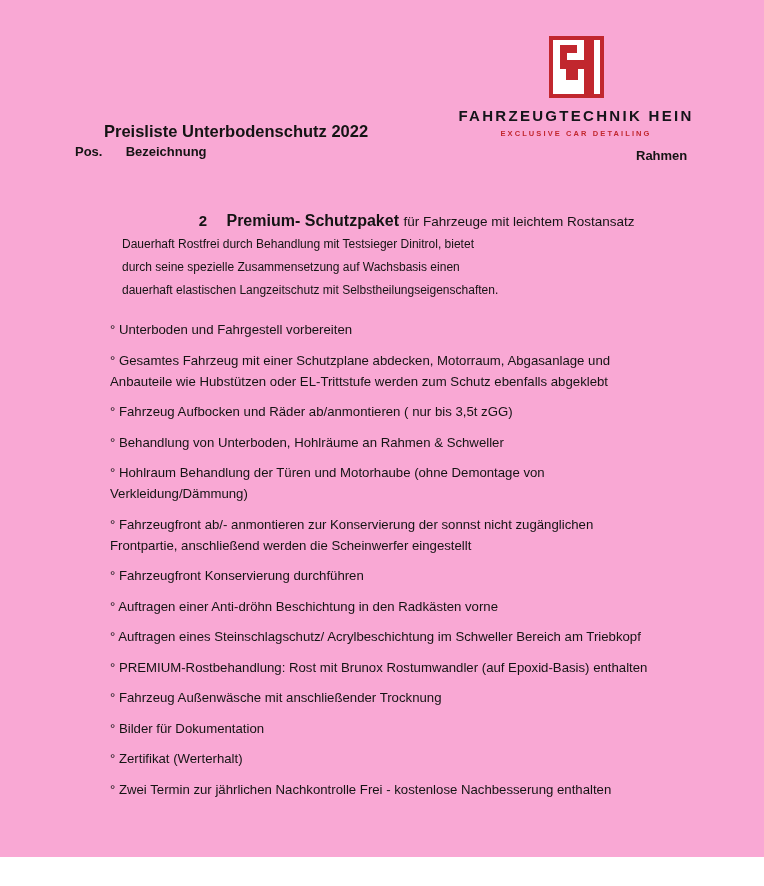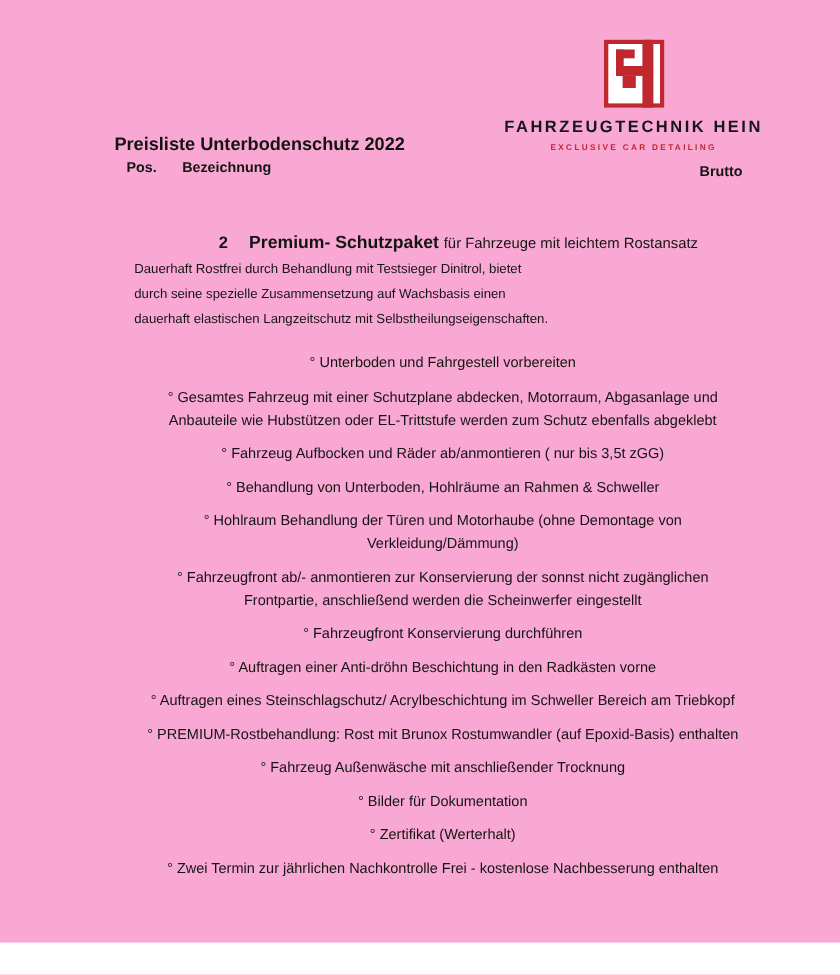--- a/index.html
+++ b/index.html
@@ -36,21 +36,21 @@
     font-weight: bold;
     letter-spacing: 2.1px;
     color: var(--accent);
     white-space: nowrap;
   }
 
   
   .title-block { position: absolute; left: 75px; top: 122px; }
   .page-title { font-size: 16.5px; font-weight: bold; white-space: nowrap; margin-left: 29px; }
   .cols-row { margin-top: 3px; font-size: 13px; font-weight: bold; }
-  .col-pos { display: inline-block; width: 47px; margin-left: 40px; }
+  .col-pos { display: inline-block; width: 47px; }
   .col-brutto {
     position: absolute; left: 636px; top: 148px;
     font-size: 13px; font-weight: bold;
   }
 
   
   .body-block { position: absolute; left: 75px; top: 212px; width: 664px; }
   .item-heading { white-space: nowrap; text-align: center; }
   .item-pos { display: inline-block; width: 47px; font-size: 15px; font-weight: bold; vertical-align: baseline; }
   .item-name { font-size: 16px; font-weight: bold; }
@@ -58,24 +58,23 @@
   .item-desc {
     margin-left: 47px;
     margin-top: 3px;
     font-size: 12px;
     line-height: 23px;
     white-space: pre-line;
     max-width: 575px;
   }
   .feature-list {
     list-style: none;
-    margin-left: 20px;
+    margin-left: 35px;
     margin-top: 17px;
     max-width: 615px;
-    text-align: center;
   }
   .feature-list li {
     font-size: 13.2px;
     line-height: 21px;
     margin-bottom: 9.5px;
     white-space: pre-line;
   }
 
   
   .price-line { position: absolute; left: 384px; top: 847px; white-space: nowrap; margin-top: 20px; }
@@ -103,21 +102,21 @@
     <div class="brand-tagline">EXCLUSIVE CAR DETAILING</div>
   </div>
 
   <div class="title-block">
     <div class="page-title">Preisliste Unterbodenschutz 2022</div>
     <div class="cols-row">
       <span class="col-pos">Pos.</span>
       <span>Bezeichnung</span>
     </div>
   </div>
-  <div class="col-brutto">Brutto</div>
+  <div class="col-brutto">Rahmen</div>
 
   <div class="body-block">
     <div class="item-heading">
       <span class="item-pos">2</span><span class="item-name">Premium- Schutzpaket</span>
       <span class="item-subtitle">für Fahrzeuge mit leichtem Rostansatz</span>
     </div>
 
     <div class="item-desc">Dauerhaft Rostfrei durch Behandlung mit Testsieger Dinitrol, bietet
 durch seine spezielle Zusammensetzung auf  Wachsbasis einen
 dauerhaft elastischen Langzeitschutz mit Selbstheilungseigenschaften.</div>

